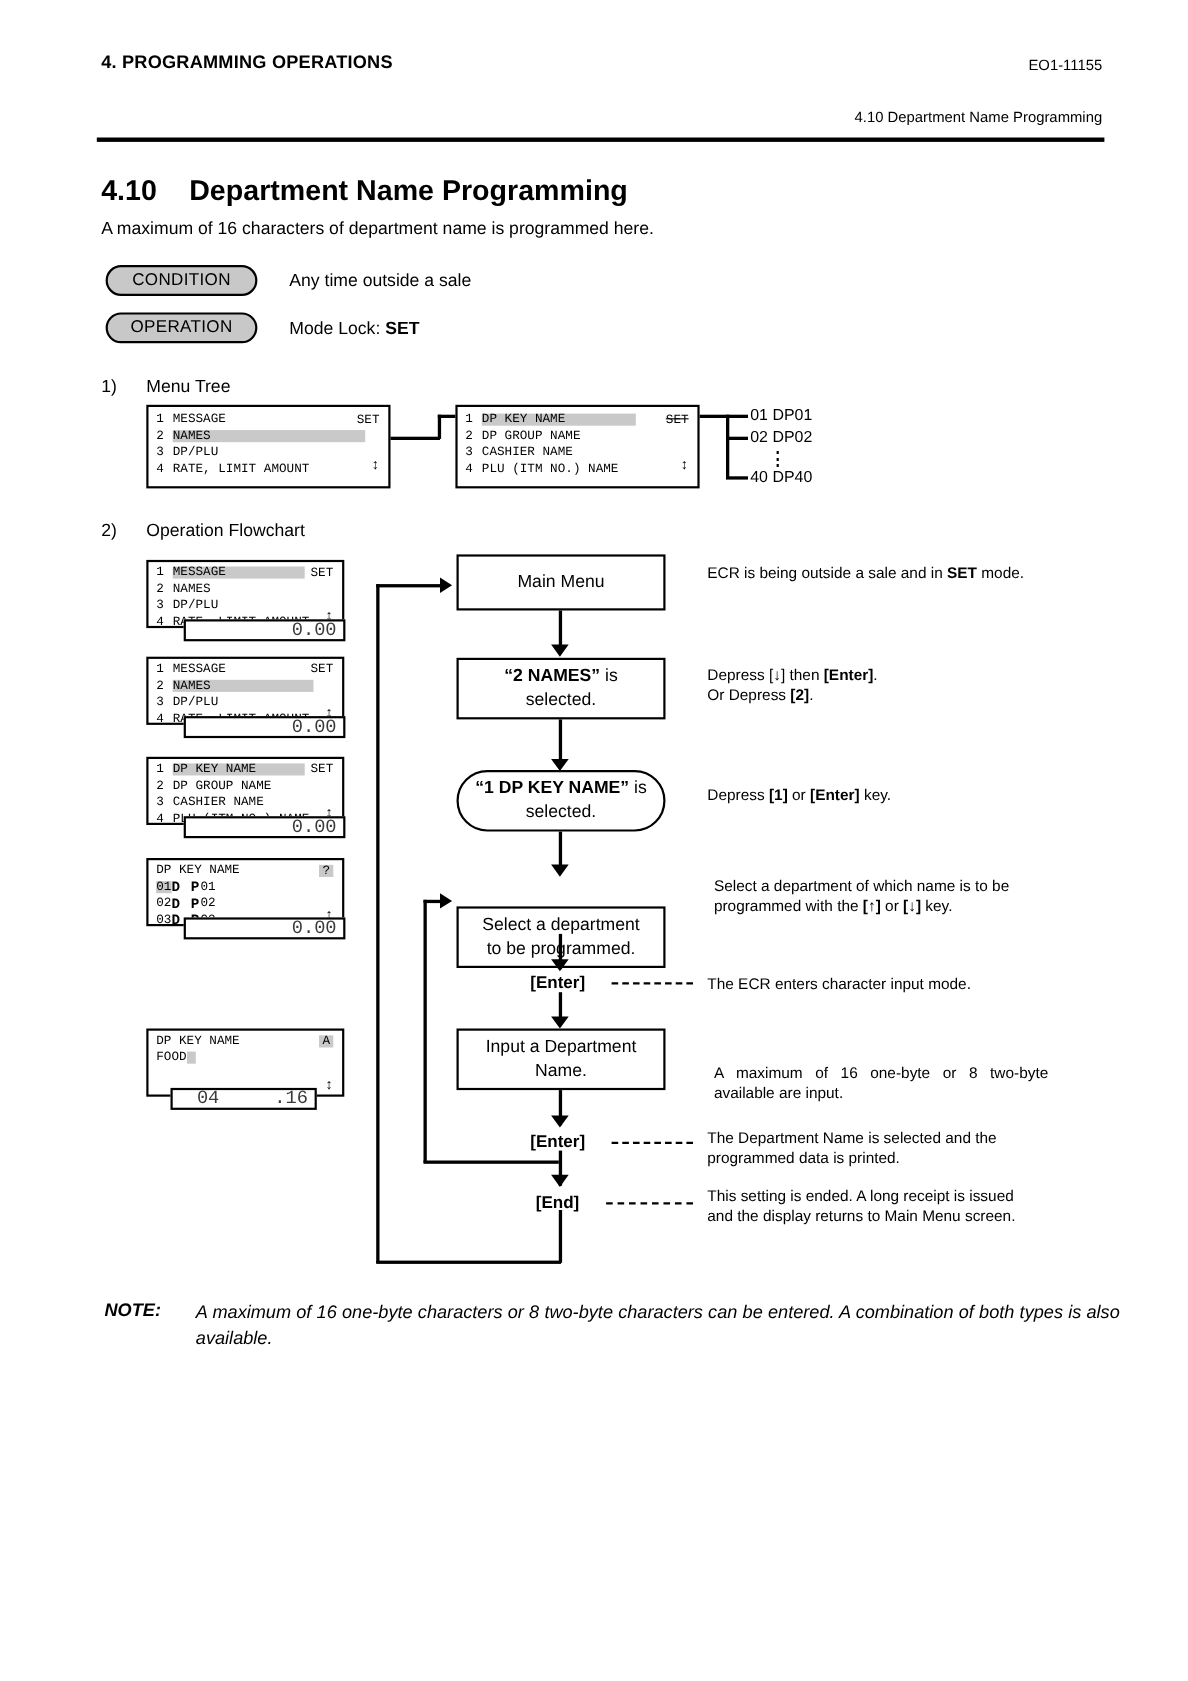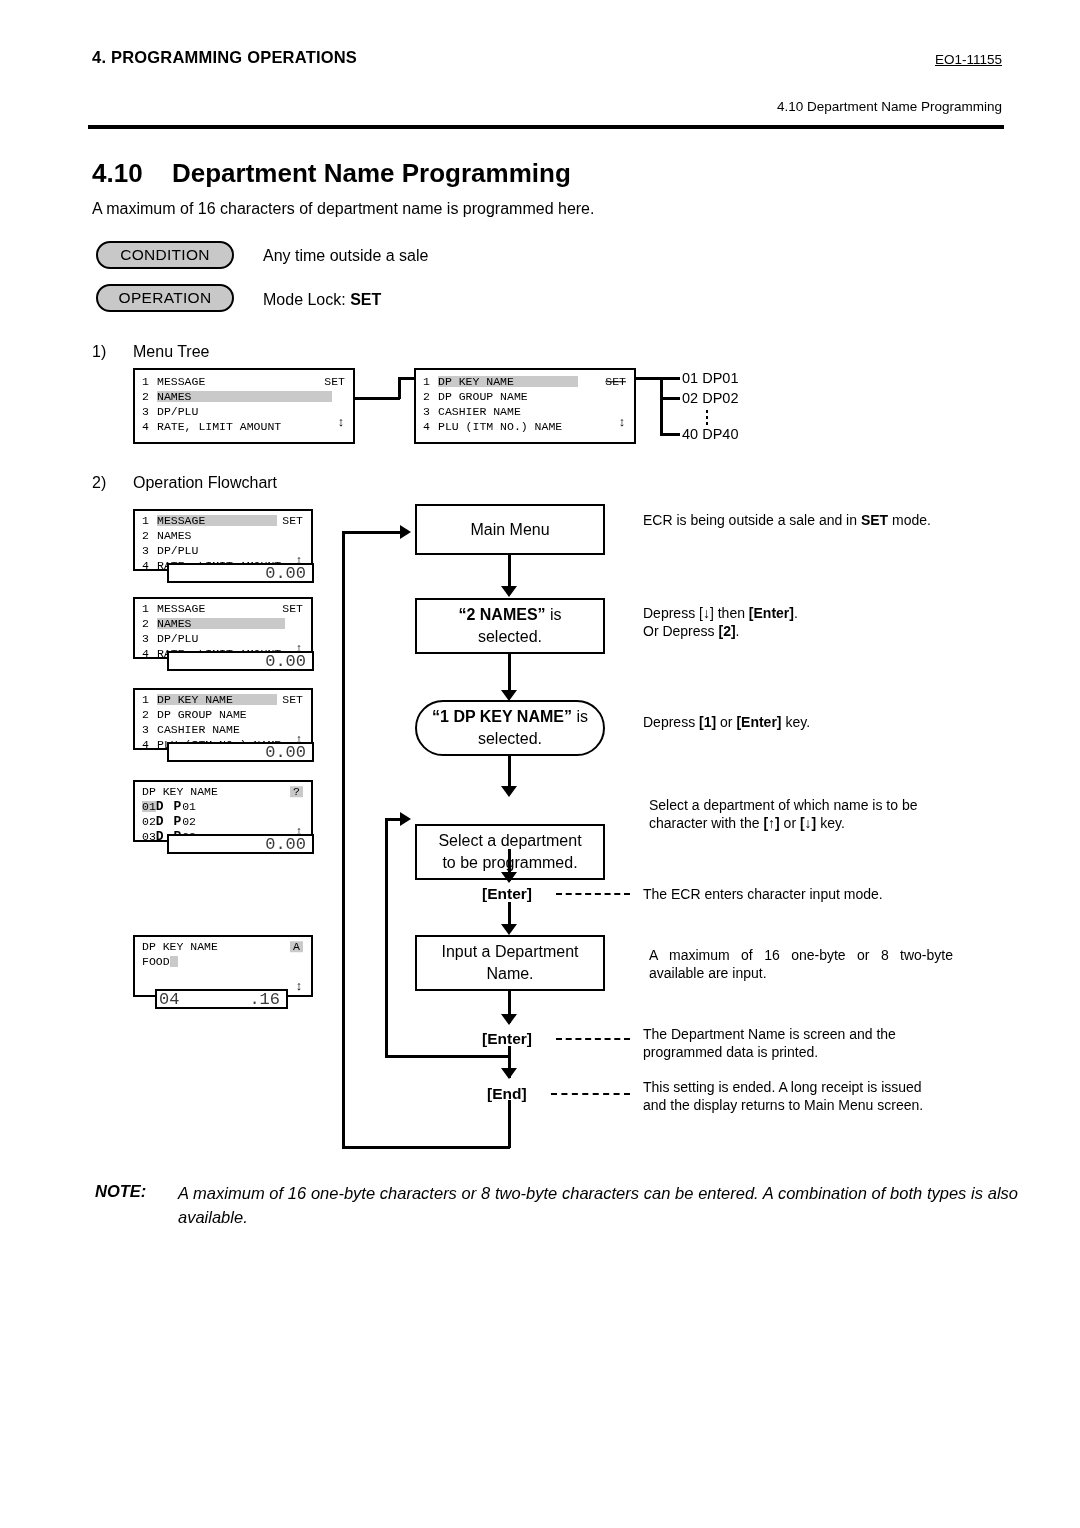--- a/index.html
+++ b/index.html
@@ -15,21 +15,20 @@
   .page { position: relative; width: 1080px; height: 1528px; }
 
   
   .hdr-left {
     position: absolute; left: 92px; top: 48px;
     font-size: 16.5px; font-weight: bold; letter-spacing: .2px;
   }
   .hdr-right {
     position: absolute; right: 78px; top: 52px;
     font-size: 13.5px;
-    text-decoration: underline;
   }
   .hdr-sub {
     position: absolute; right: 78px; top: 99px;
     font-size: 13.5px;
   }
   .hdr-rule {
     position: absolute; left: 88px; top: 125px;
     width: 916px; height: 4px; background: #000;
   }
 
@@ -102,21 +101,21 @@
   
   .valbar {
     position: absolute;
     border: 2px solid #000;
     background: #fff;
     font-family: "Liberation Mono", monospace;
     font-size: 17px;
     display: flex; align-items: center;
     color: #3a3a3a;
   }
-  .valbar .vleft { position: absolute; left: 2px; }
+  .valbar .vleft { position: absolute; left: 22px; }
   .valbar .vright { position: absolute; right: 6px; }
 
   
   .mt-box { }
   .tree-line { position: absolute; background: #000; }
   .dp-item {
     position: absolute; font-size: 14.5px;
     font-family: "Liberation Sans", sans-serif;
     white-space: nowrap;
   }
@@ -448,32 +447,32 @@
     <div><span>Depress [</span><b>↓</b><span>] then </span><b>[Enter]</b><span>.</span></div>
     <div><span>Or Depress </span><b>[2]</b><span>.</span></div>
   </div>
 
   <div class="note-txt" style="left:643px; top:713px; width:360px;">
     <span>Depress </span><b>[1]</b><span> or </span><b>[Enter]</b><span> key.</span>
   </div>
 
   <div class="note-txt" style="left:649px; top:796px; width:360px;">
     <div>Select a department of which name is to be</div>
-    <div><span>character with the </span><b>[↑]</b><span> or </span><b>[↓]</b><span> key.</span></div>
+    <div><span>programmed with the </span><b>[↑]</b><span> or </span><b>[↓]</b><span> key.</span></div>
   </div>
 
   <div class="note-txt" style="left:643px; top:885px; width:360px;">The ECR enters character input mode.</div>
 
   <div class="note-txt" style="left:649px; top:946px; width:304px;">
-    <div class="note-just" style="text-align-last:justify;">A maximum of 16 one-byte or 8 two-byte</div>
+    <div class="note-just" style="text-align-last:justify;margin-top:20px;">A maximum of 16 one-byte or 8 two-byte</div>
     <div>available are input.</div>
   </div>
 
   <div class="note-txt" style="left:643px; top:1025px; width:360px;">
-    <div>The Department Name is screen and the</div>
+    <div>The Department Name is selected and the</div>
     <div>programmed data is printed.</div>
   </div>
 
   <div class="note-txt" style="left:643px; top:1078px; width:360px;">
     <div>This setting is ended.  A long receipt is issued</div>
     <div>and the display returns to Main Menu screen.</div>
   </div>
 
   <div class="note-label">NOTE:</div>
   <div class="note-body">A maximum of 16 one-byte characters or 8 two-byte characters can be entered.  A combination of both types is also available.</div>

